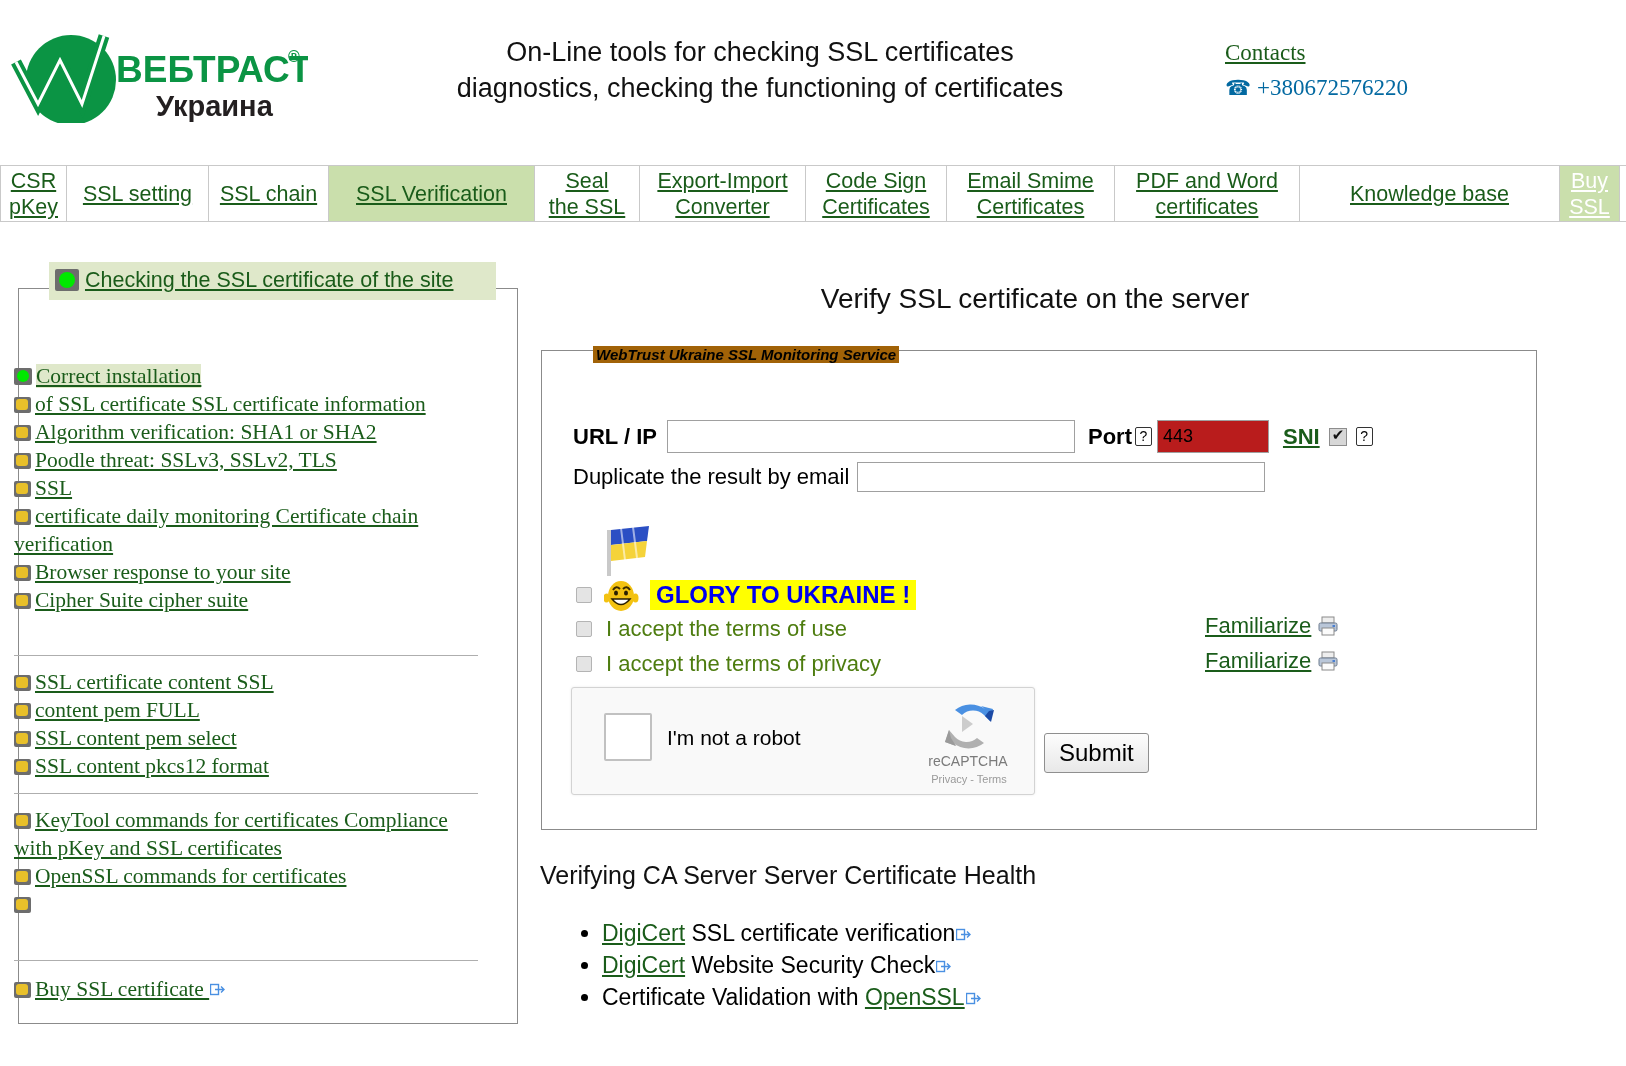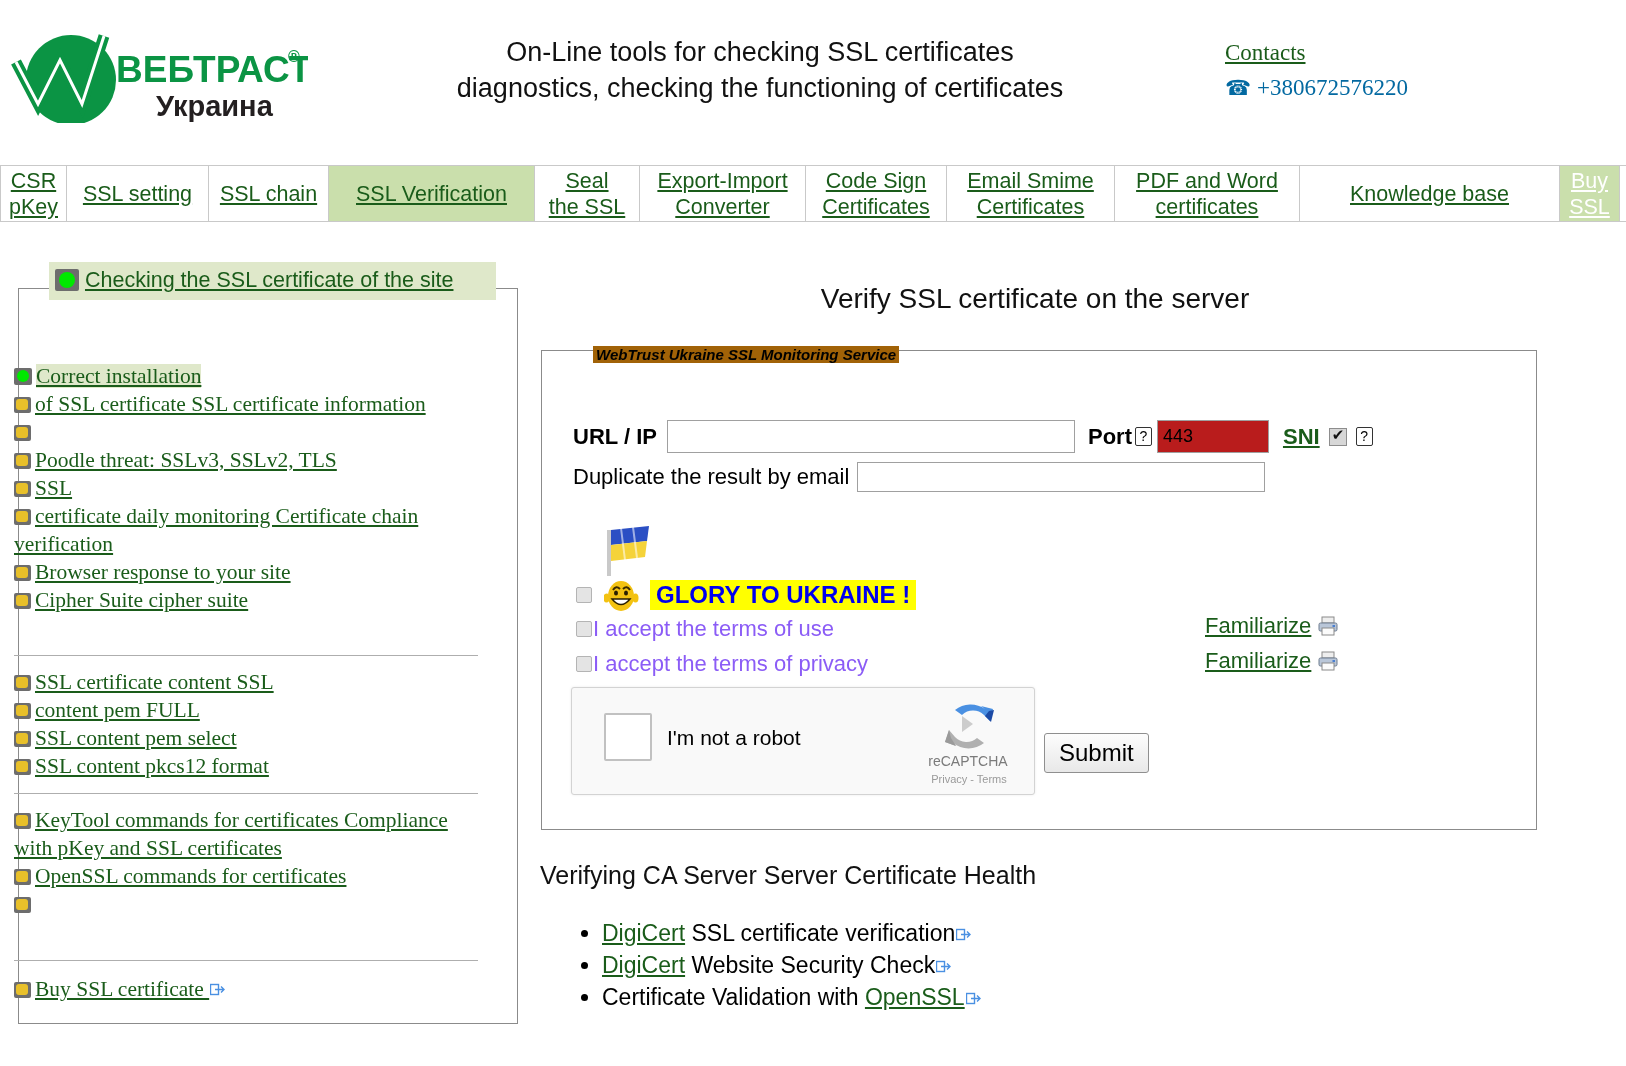--- a/index.html
+++ b/index.html
@@ -328,21 +328,21 @@
   .row-terms1 {
     position: absolute;
     left: 576px; top: 616px;
     display: flex; align-items: center;
   }
   .row-terms2 {
     position: absolute;
     left: 576px; top: 651px;
     display: flex; align-items: center;
   }
-  .terms-label { font-size: 22px; margin-left: 1px; color: #8b5cf6; }
+  .terms-label { font-size: 22px; margin-left: 14px; color: #4d7c0f; }
 
   .fam1 { position: absolute; left: 1205px; top: 613px; display: flex; align-items: center; }
   .fam2 { position: absolute; left: 1205px; top: 648px; display: flex; align-items: center; }
   .fam-link { font-size: 22px; color: #1a5c1a; text-decoration: underline; }
   .printer-icon { margin-left: 6px; width: 22px; height: 20px; }
 
   .recaptcha {
     position: absolute;
     left: 571px; top: 687px;
     width: 464px; height: 108px;
@@ -488,21 +488,21 @@
 <div class="sidebar-wrap"></div>
 
 <div class="sidebar-title">
   <span class="title-icon"></span>
   <a href="#">Checking the SSL certificate of the site</a>
 </div>
 
 <div class="side-list" style="top:362px;" id="side-g1">
     <div class="side-item"><span class="bullet-green"></span><a href="#" class="hl">Correct installation </a></div>
     <div class="side-item"><span class="bullet-gold"></span><a href="#">of SSL certificate SSL certificate information </a></div>
-    <div class="side-item"><span class="bullet-gold"></span></div>
+    <div class="side-item"><span class="bullet-gold"></span><a href="#">Algorithm verification: SHA1 or SHA2 </a></div>
     <div class="side-item"><span class="bullet-gold"></span><a href="#">Poodle threat: SSLv3, SSLv2, TLS </a></div>
     <div class="side-item"><span class="bullet-gold"></span><a href="#">SSL </a></div>
     <div class="side-item"><span class="bullet-gold"></span><a href="#">certificate daily monitoring Certificate chain verification </a></div>
     <div class="side-item"><span class="bullet-gold"></span><a href="#">Browser response to your site </a></div>
     <div class="side-item"><span class="bullet-gold"></span><a href="#">Cipher Suite cipher suite</a></div>
   </div>
 <div class="side-sep" style="top:655px;"></div>
 <div class="side-list" style="top:668px;" id="side-g2">
     <div class="side-item"><span class="bullet-gold"></span><a href="#">SSL certificate content SSL </a></div>
     <div class="side-item"><span class="bullet-gold"></span><a href="#">content pem FULL </a></div>

